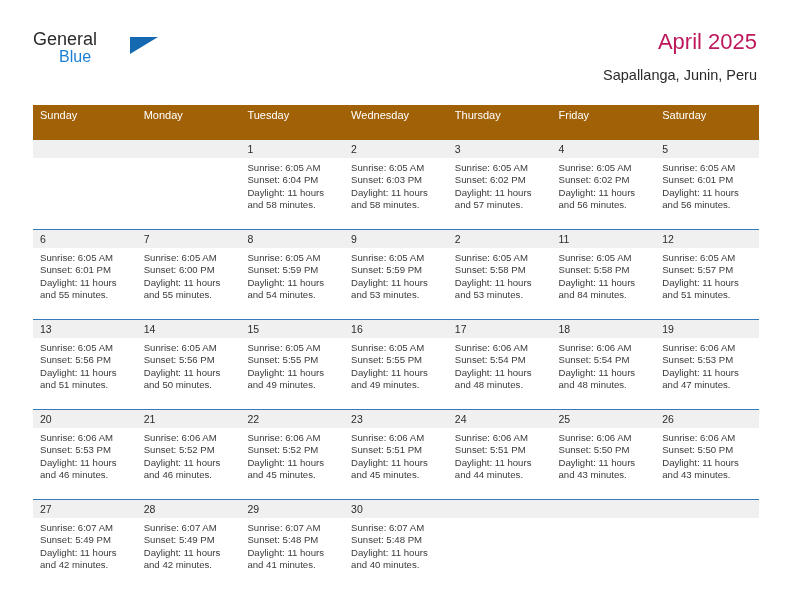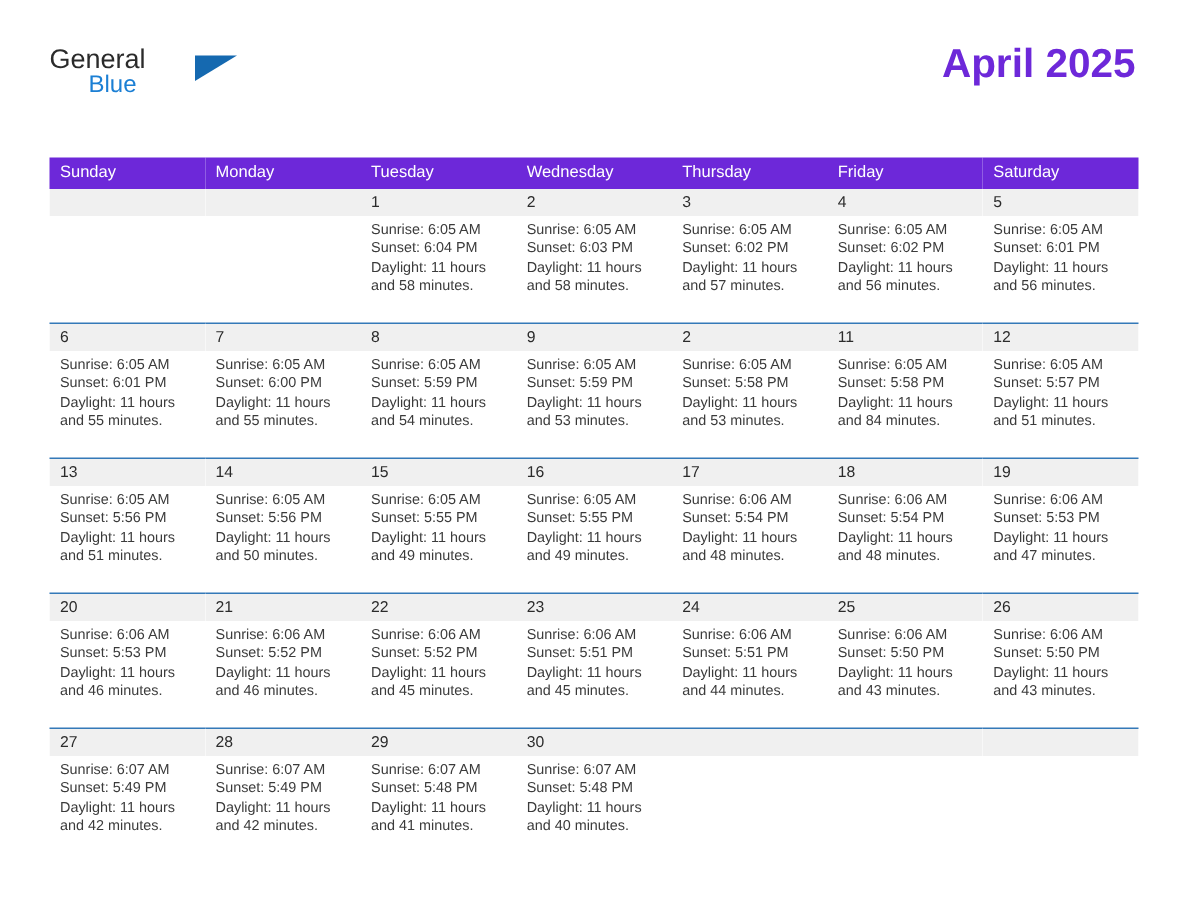--- a/index.html
+++ b/index.html
@@ -63,23 +63,23 @@
     border-bottom: 17px solid transparent;
   }
 
   .title-block {
     position: absolute;
     right: 0;
     top: 0;
     text-align: right;
   }
   .cal-title {
-    font-size: 27px;
-    color: #6d28d9;
-    font-weight: 700;
+    font-size: 22px;
+    color: #be185d;
+    font-weight: 400;
     line-height: 32px;
     white-space: nowrap;
   }
   .cal-subtitle {
     font-size: 14.5px;
     color: #2b2b2b;
     font-weight: 400;
     line-height: 20px;
     margin-top: 7px;
     white-space: nowrap;
@@ -88,26 +88,26 @@
   
   .calendar {
     position: absolute;
     left: 33px;
     top: 105px;
     width: 726px;
     border-collapse: collapse;
     table-layout: fixed;
   }
   .calendar th {
-    background: #6d28d9;
+    background: #a16207;
     color: #ffffff;
     font-size: 11px;
     font-weight: 400;
     text-align: left;
-    padding: 5px 0 5px 7px;
+    padding: 5px 0 19px 7px;
     height: 10px;
     line-height: 11px;
     border: 0;
   }
   .calendar td {
     vertical-align: top;
     padding: 0;
     border: 0;
     border-top: 1.3px solid #3479b8;
     height: 89px;
@@ -151,20 +151,21 @@
   <div class="top-bar">
 
     <div class="brand">
       <span class="brand-general">General</span>
       <span class="brand-blue">Blue</span>
       <span class="brand-flag"></span>
     </div>
 
     <div class="title-block">
       <div class="cal-title">April 2025</div>
+      <div class="cal-subtitle">Sapallanga, Junin, Peru</div>
     </div>
 
   </div>
 
   <table class="calendar">
     <thead>
       <tr>
         <th>Sunday</th>
         <th>Monday</th>
         <th>Tuesday</th>

